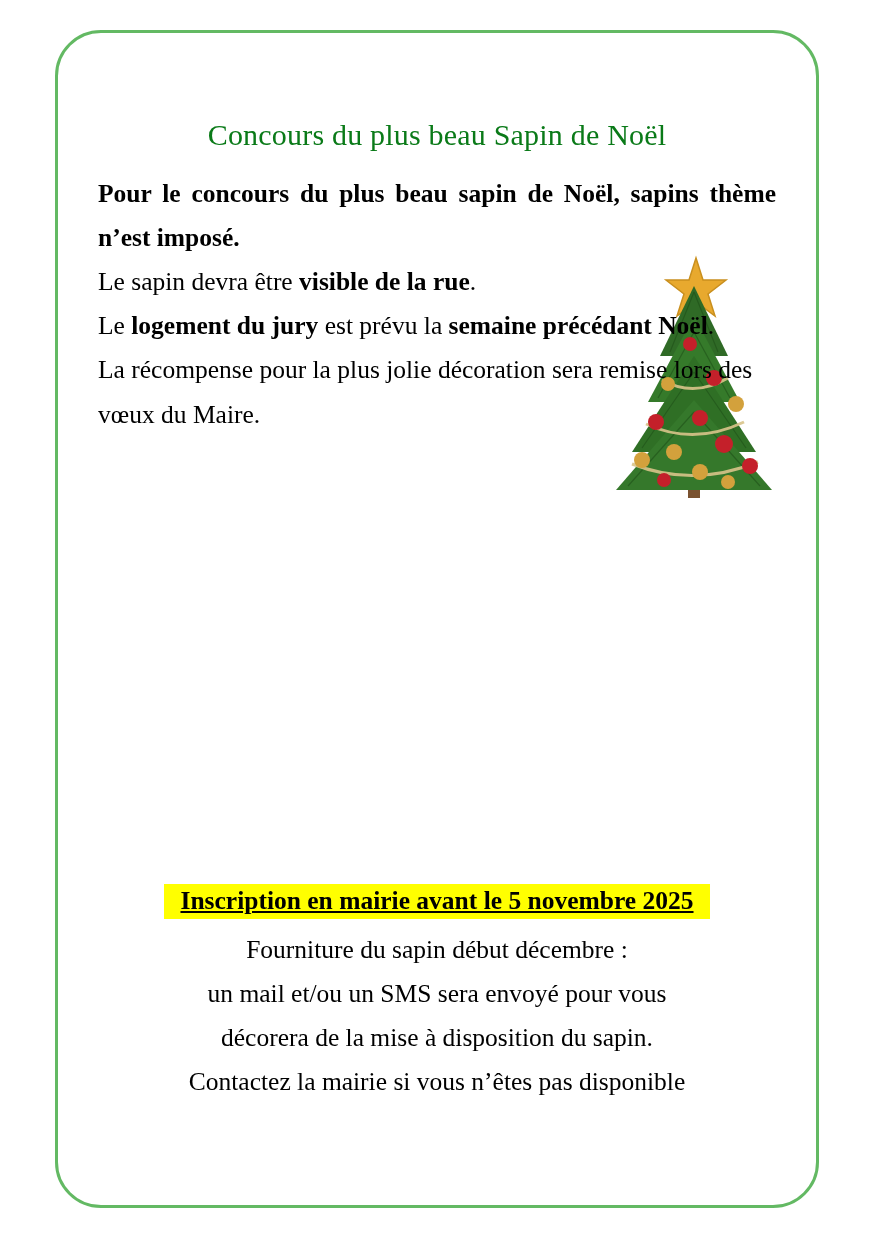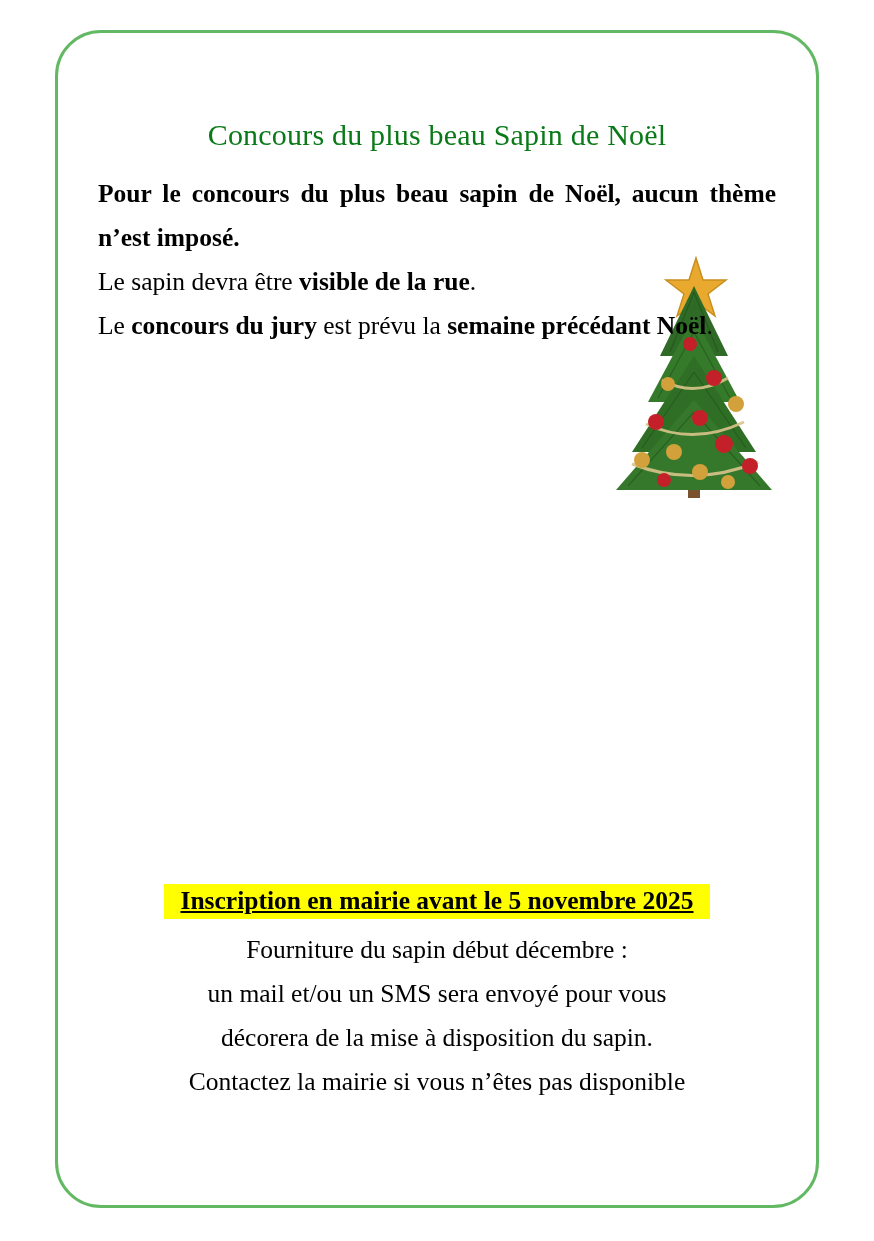--- a/index.html
+++ b/index.html
@@ -172,30 +172,31 @@
         <circle cx="60" cy="228" r="7" fill="#c4202a"></circle>
         <circle cx="124" cy="230" r="7" fill="#d3a13c"></circle>
       </g>
     </svg>
   </div>
 
   <div class="body-block">
 
 
 
-    <p class="para justify"><b>Pour le concours du plus beau sapin de Noël, aucun thème n’est imposé.</b></p>
+    <p class="para justify"><b>Pour le concours du plus beau sapin de Noël, sapins thème n’est imposé.</b></p>
 
     <p class="para">
       <span>Le sapin devra être </span><b>visible de la rue</b><span>.</span>
     </p>
 
     <p class="para">
-      <span>Le </span><b>concours du jury</b><span> est prévu la </span><b>semaine précédant Noël</b><span>.</span>
+      <span>Le </span><b>logement du jury</b><span> est prévu la </span><b>semaine précédant Noël</b><span>.</span>
     </p>
 
+    <p class="para">La récompense pour la plus jolie décoration sera remise lors des vœux du Maire.</p>
 
   </div>
 
   <div class="highlight-line">
     <span class="hl">Inscription en mairie avant le 5 novembre 2025</span>
   </div>
 
   <div class="footer-block">
     <span class="fline">Fourniture du sapin début décembre :</span>
     <span class="fline">un mail et/ou un SMS sera envoyé pour vous</span>

